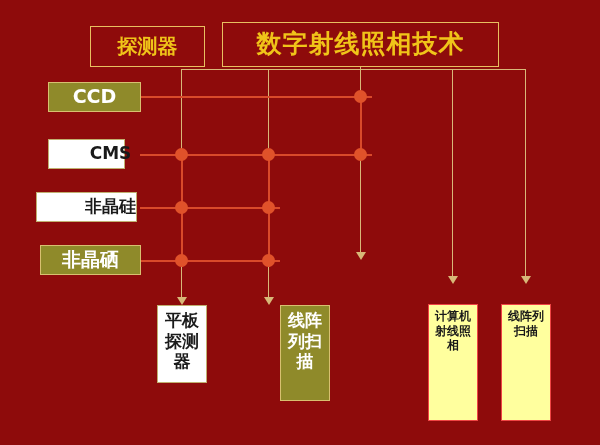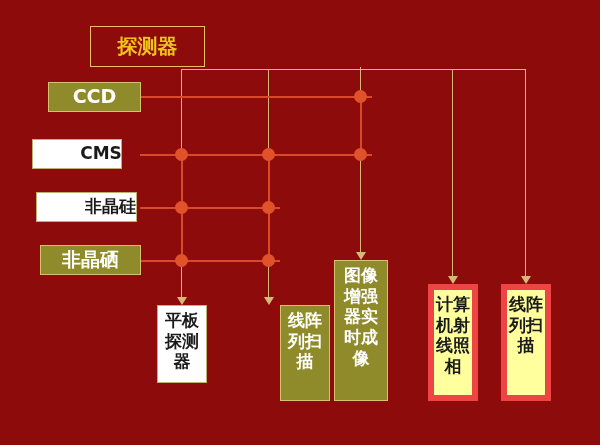--- a/index.html
+++ b/index.html
@@ -81,26 +81,27 @@
     border: 1px solid #c0b070;
     color: #1a1a1a;
     font-size: 17px;
     font-weight: bold;
     padding: 4px 2px;
     align-items: flex-start;
   }
 
   .yellow-box-v {
     background: #ffff9e;
-    border: 6px solid #ef4444;
+    border: 1px solid #ef4444;
     color: #1a1a1a;
-    font-size: 17px;
+    font-size: 12px;
     font-weight: bold;
     padding: 4px 2px;
     align-items: flex-start;
+    margin-top: 20px;
   }
 
   .vtext {
     display: block;
     width: 100%;
     text-align: center;
     word-break: break-all;
     line-height: 1.22;
   }
 
@@ -139,20 +140,23 @@
     border-left: 5px solid transparent;
     border-right: 5px solid transparent;
     border-top: 8px solid #d8b878;
   }
 </style>
 </head>
 <body>
 
 <div id="stage">
 
+  <div class="box title-box" style="left:222px; top:22px; width:277px; height:45px;">
+    <span>数字射线照相技术</span>
+  </div>
 
   <div class="box label-box" style="left:48px; top:26px; width:115px; height:41px;margin-left:42px;">
     <span>探测器</span>
   </div>
 
   <div class="hline-tan" style="left:181px; top:69px; width:345px;"></div>
 
   <div class="vline-tan" style="left:360px; top:67px; height:3px;"></div>
 
   <div class="vline-tan" style="left:181px; top:69px; height:228px;"></div>
@@ -185,43 +189,40 @@
   <div class="dot" style="left:354px; top:90px;"></div>
   <div class="dot" style="left:175px; top:201px;"></div>
   <div class="dot" style="left:262px; top:201px;"></div>
   <div class="dot" style="left:175px; top:254px;"></div>
   <div class="dot" style="left:262px; top:254px;"></div>
 
   <div class="box olive-box" style="left:48px; top:82px; width:93px; height:30px;justify-content:center;">
     <span>CCD</span>
   </div>
 
-  <div class="box white-box" style="left:32px; top:139px; width:90px; height:30px;padding-left:48px;">
+  <div class="box white-box" style="left:48px; top:139px; width:77px; height:30px;padding-left:48px;">
     <span>CMS</span>
   </div>
 
   <div class="box white-box" style="left:36px; top:192px; width:101px; height:30px;justify-content:flex-end;">
     <span>非晶硅</span>
   </div>
 
   <div class="box olive-box" style="left:40px; top:245px; width:101px; height:30px;">
     <span>非晶硒</span>
   </div>
 
   <div class="box white-box-v" style="left:157px; top:305px; width:50px; height:78px;">
     <span class="vtext">平板探测器</span>
   </div>
 
   <div class="box olive-box-v" style="left:244px; top:305px; width:50px; height:96px;margin-left:36px;">
     <span class="vtext">线阵列扫描</span>
   </div>
 
-  <div class="box olive-box-v" style="left:334px; top:260px; width:54px; height:141px;">
-    <span class="vtext">图像增强器实时成像</span>
-  </div>
 
   <div class="box yellow-box-v" style="left:428px; top:284px; width:50px; height:117px;">
     <span class="vtext">计算机射线照相</span>
   </div>
 
   <div class="box yellow-box-v" style="left:501px; top:284px; width:50px; height:117px;">
     <span class="vtext">线阵列扫描</span>
   </div>
 
 </div>

